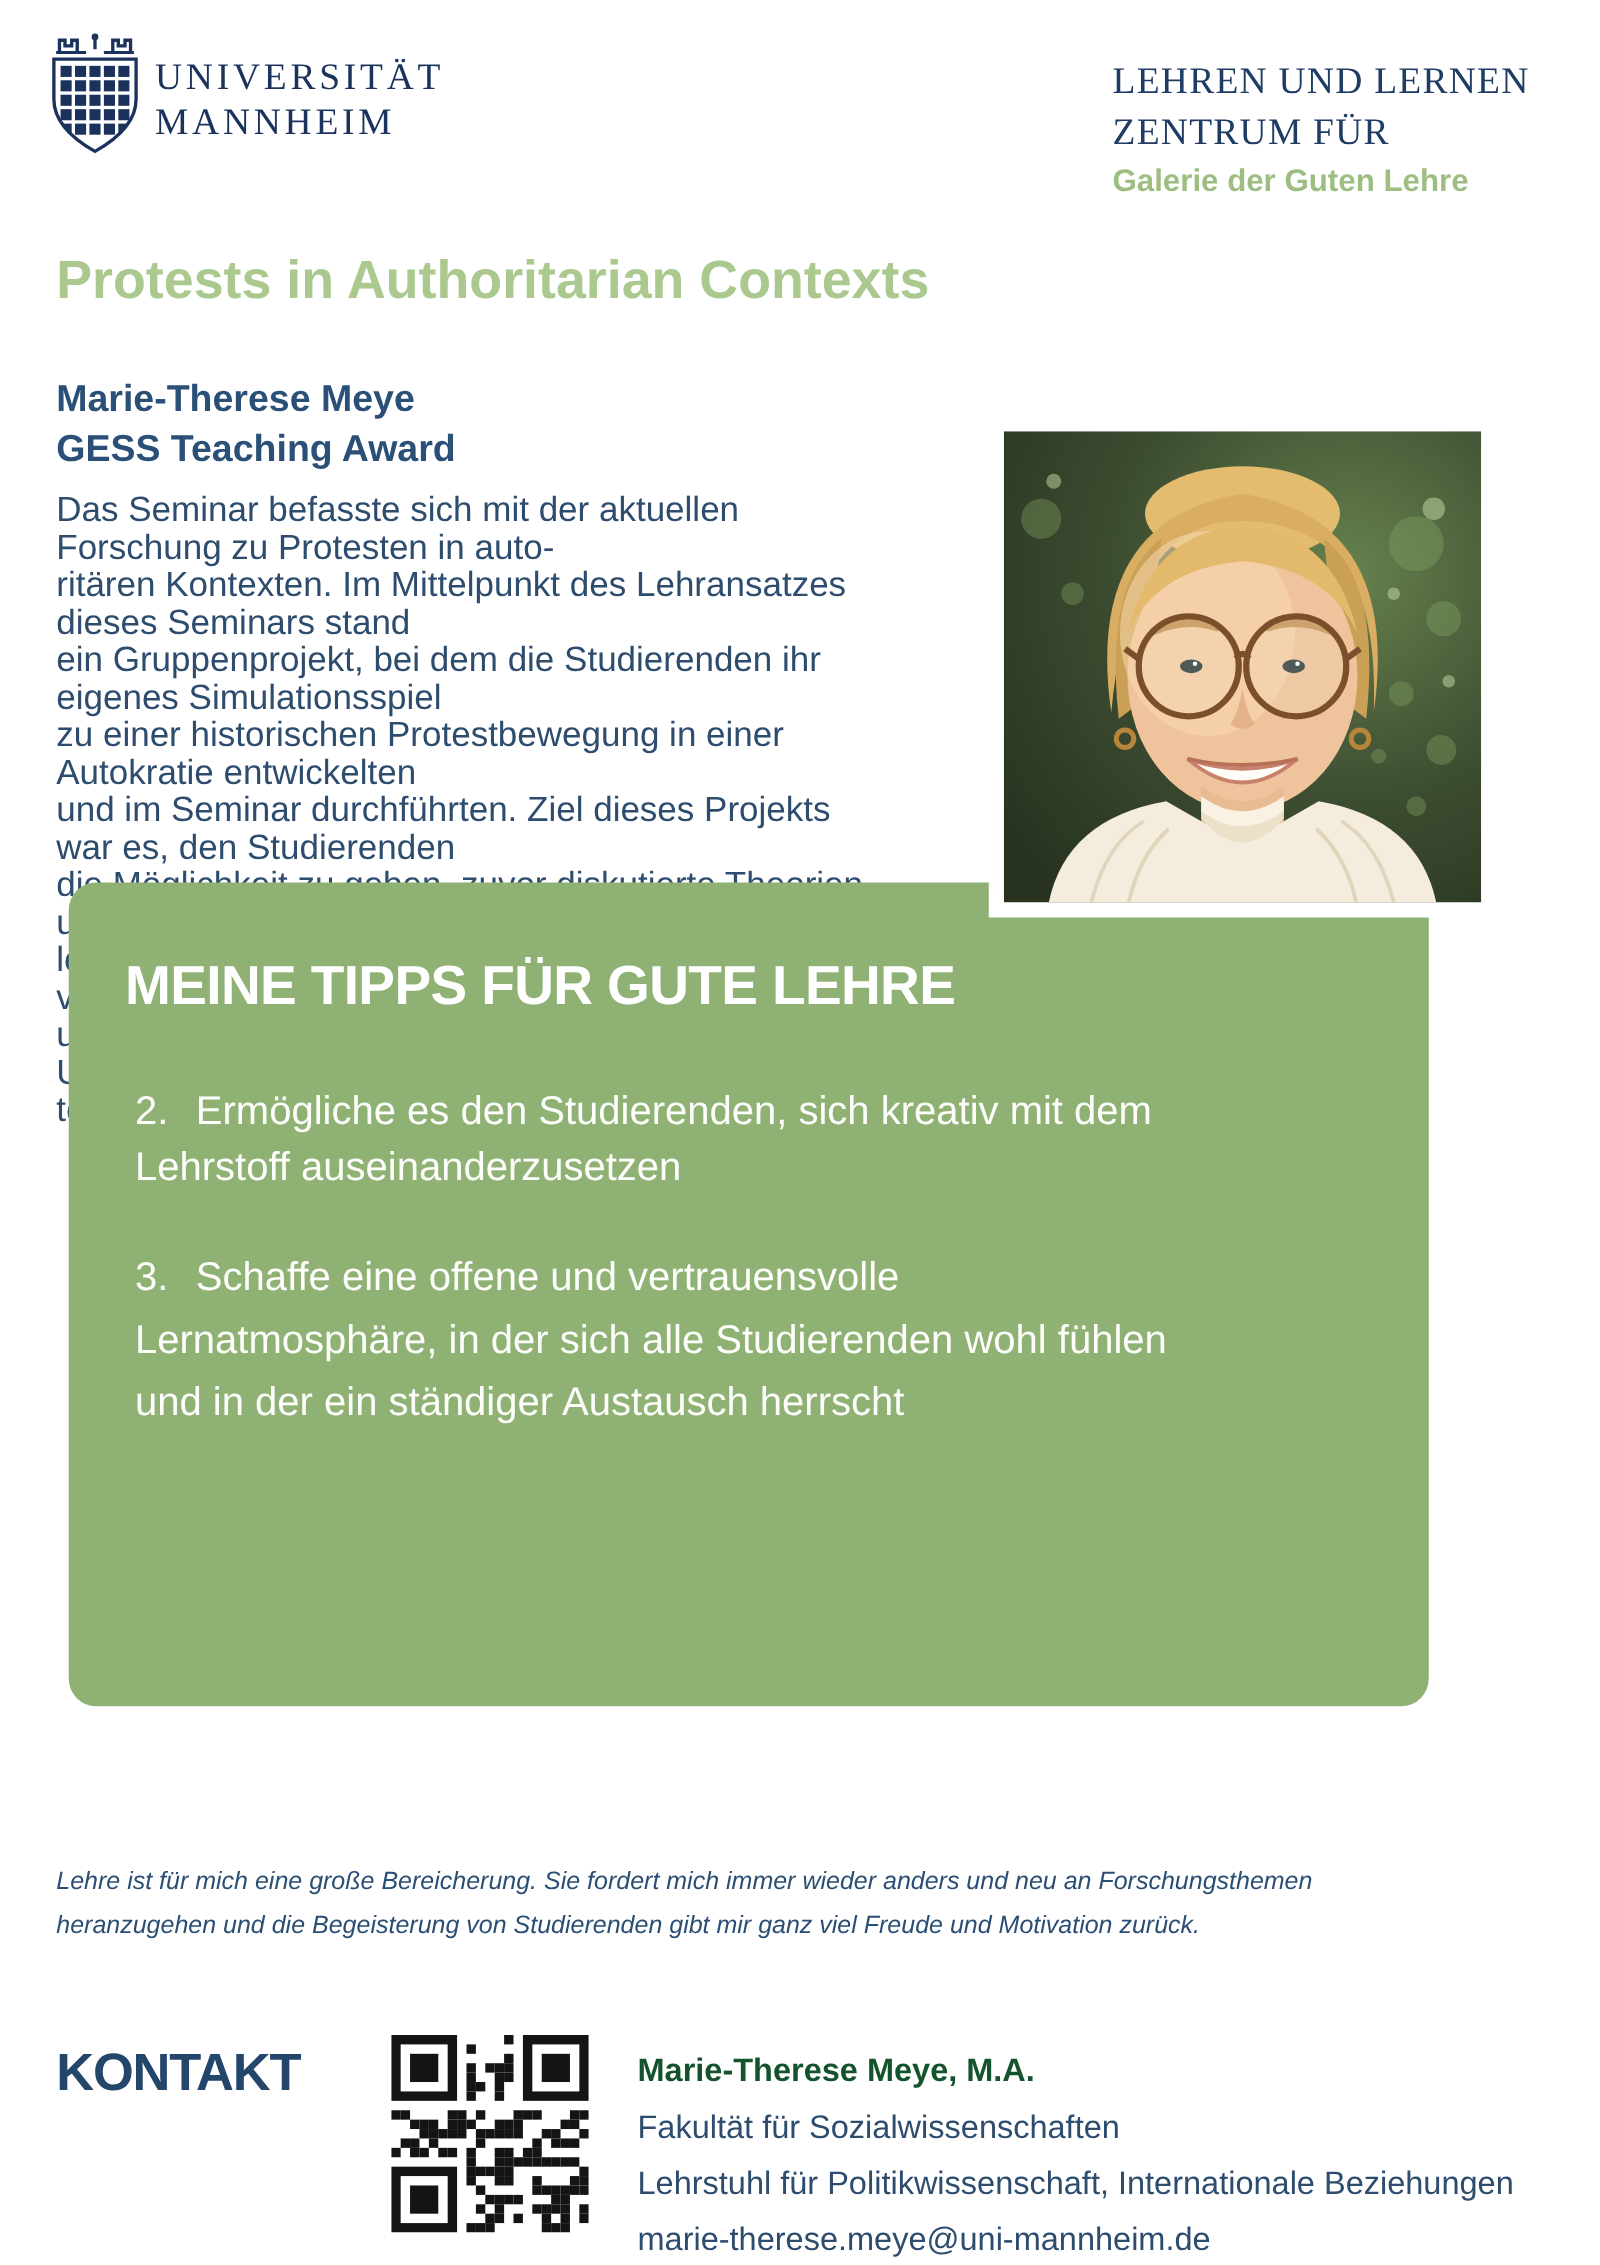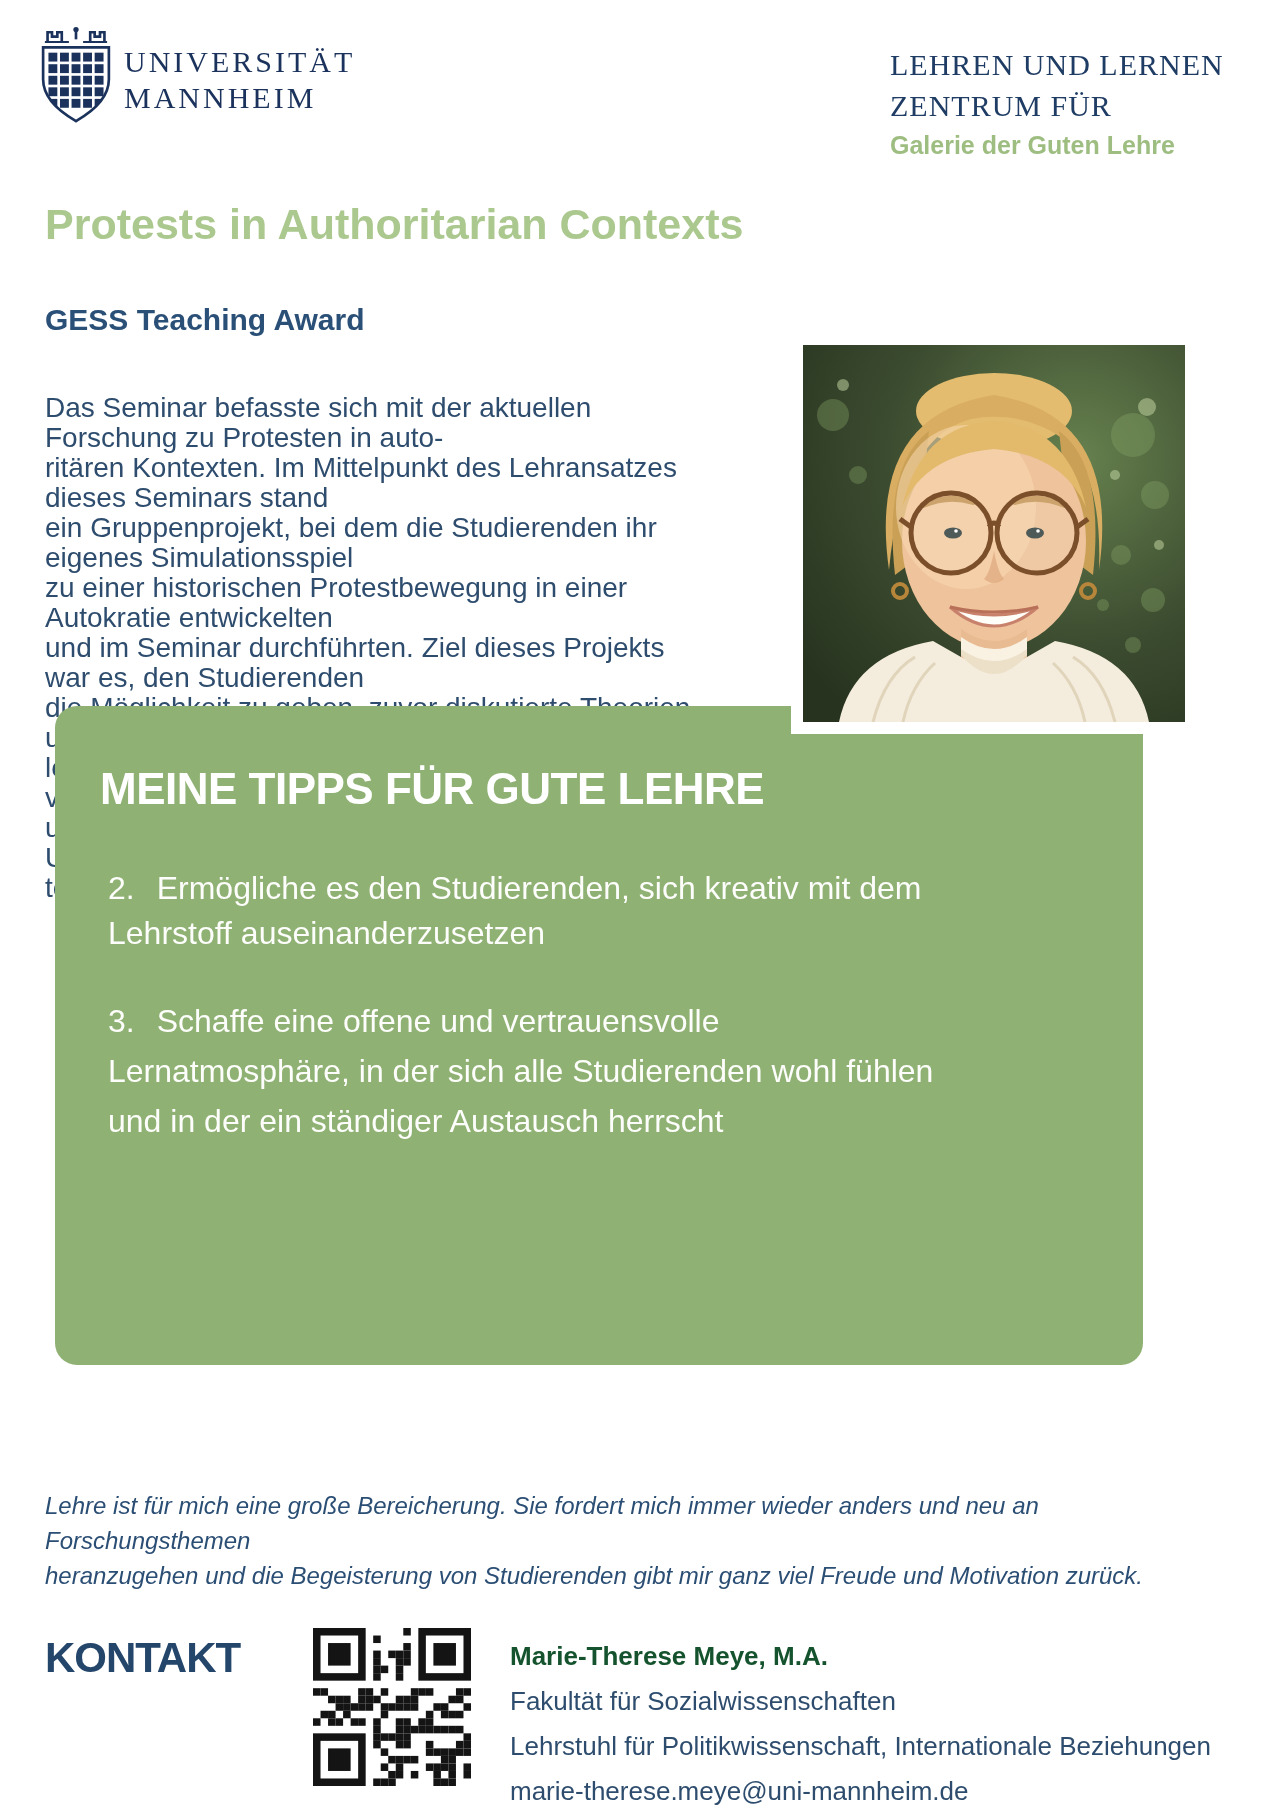--- a/index.html
+++ b/index.html
@@ -33,21 +33,21 @@
     padding:56px 72px 0 45px;z-index:1;}
   .tips-heading{margin:0;color:#ffffff;font-size:44px;font-weight:bold;line-height:54px;letter-spacing:-0.5px;}
   .tip{position:relative;color:#fdfefb;font-size:32px;line-height:45px;padding-left:8px;}
   .tip-1{margin-top:64px;}
   .tip-2{margin-top:50px;}
   .tip-3{margin-top:40px;line-height:50px;}
   .tip .num{display:inline-block;margin-right:22px;}
   .tip .tip-lines{white-space:pre-line;display:inline;}
   
   .quote{position:absolute;left:45px;top:1488px;width:1200px;color:#2b4e74;
-    font-size:24px;line-height:35px;font-style:italic;white-space:pre-line;}
+    font-size:20px;line-height:35px;font-style:italic;white-space:pre-line;}
   
   .kontakt{position:absolute;left:45px;top:1634px;color:#24466b;
     font-size:42px;font-weight:bold;letter-spacing:-1px;}
   .qr{position:absolute;left:313px;top:1628px;width:158px;height:158px;background:#ffffff;}
   .qr svg{display:block;width:158px;height:158px;}
   .contact-info{position:absolute;left:510px;top:1634px;color:#2e4d6e;
     font-size:26px;line-height:45px;}
   .contact-info .c-name{font-weight:bold;color:#14532d;}
 </style>
 </head>
@@ -108,20 +108,21 @@
 
   <div class="zll">
     <div>LEHREN UND LERNEN</div>
     <div>ZENTRUM FÜR</div>
   </div>
   <div class="gallery">Galerie der Guten Lehre</div>
 
   <h1 class="main-title">Protests in Authoritarian Contexts</h1>
 
   <div class="person">
+    <div>Marie-Therese Meye</div>
     <div>GESS Teaching Award</div>
   </div>
 
   <div class="desc">Das Seminar befasste sich mit der aktuellen Forschung zu Protesten in auto-
 ritären Kontexten. Im Mittelpunkt des Lehransatzes dieses Seminars stand
 ein Gruppenprojekt, bei dem die Studierenden ihr eigenes Simulationsspiel
 zu einer historischen Protestbewegung in einer Autokratie entwickelten
 und im Seminar durchführten. Ziel dieses Projekts war es, den Studierenden
 die Möglichkeit zu geben, zuvor diskutierte Theorien und Studien mit rea-
 len Beispielen von Protestbewegungen zu verknüpfen und zu erfahren, wie

